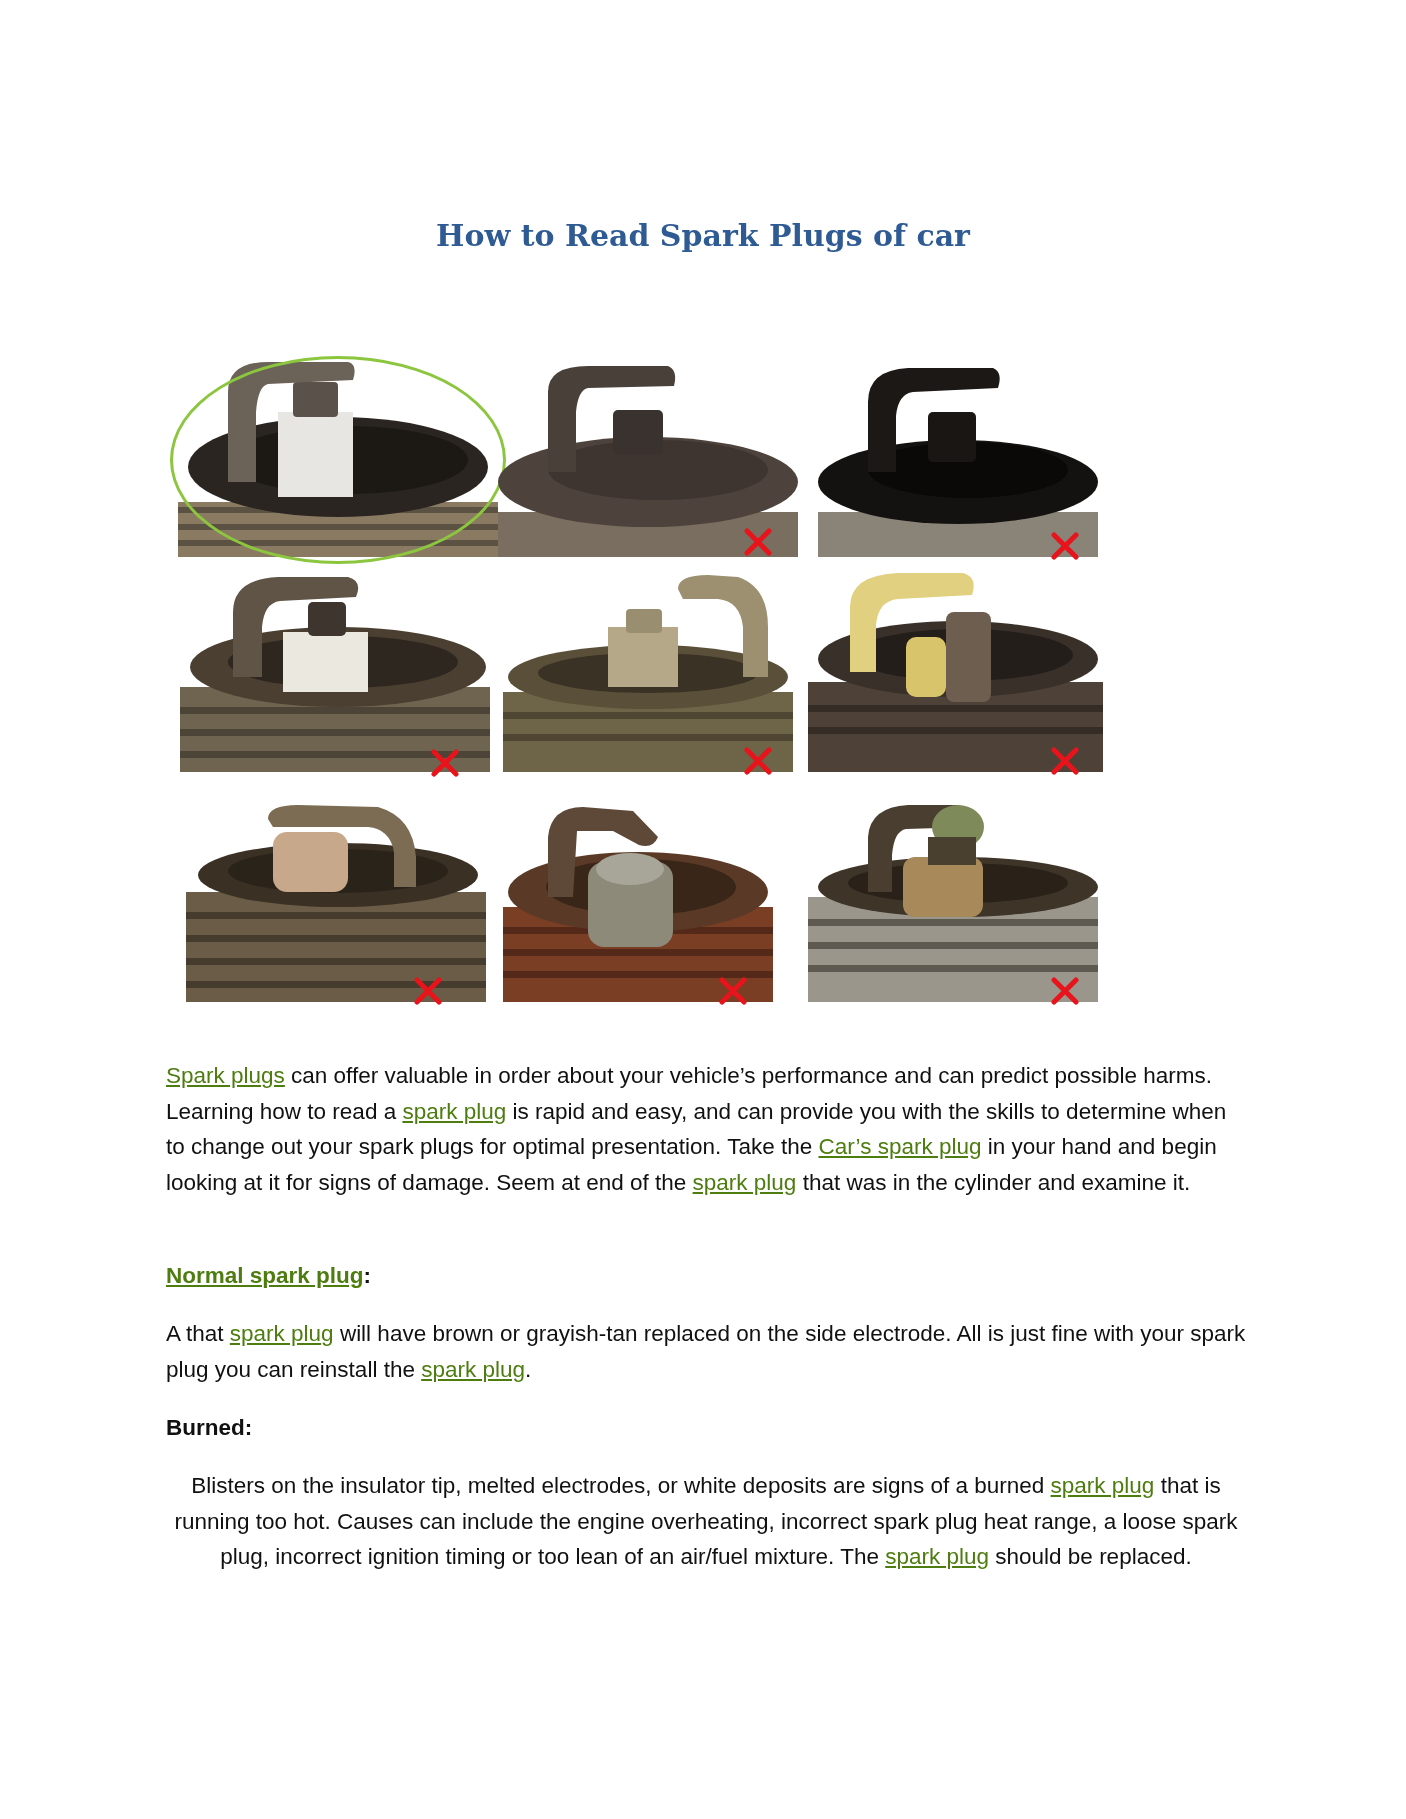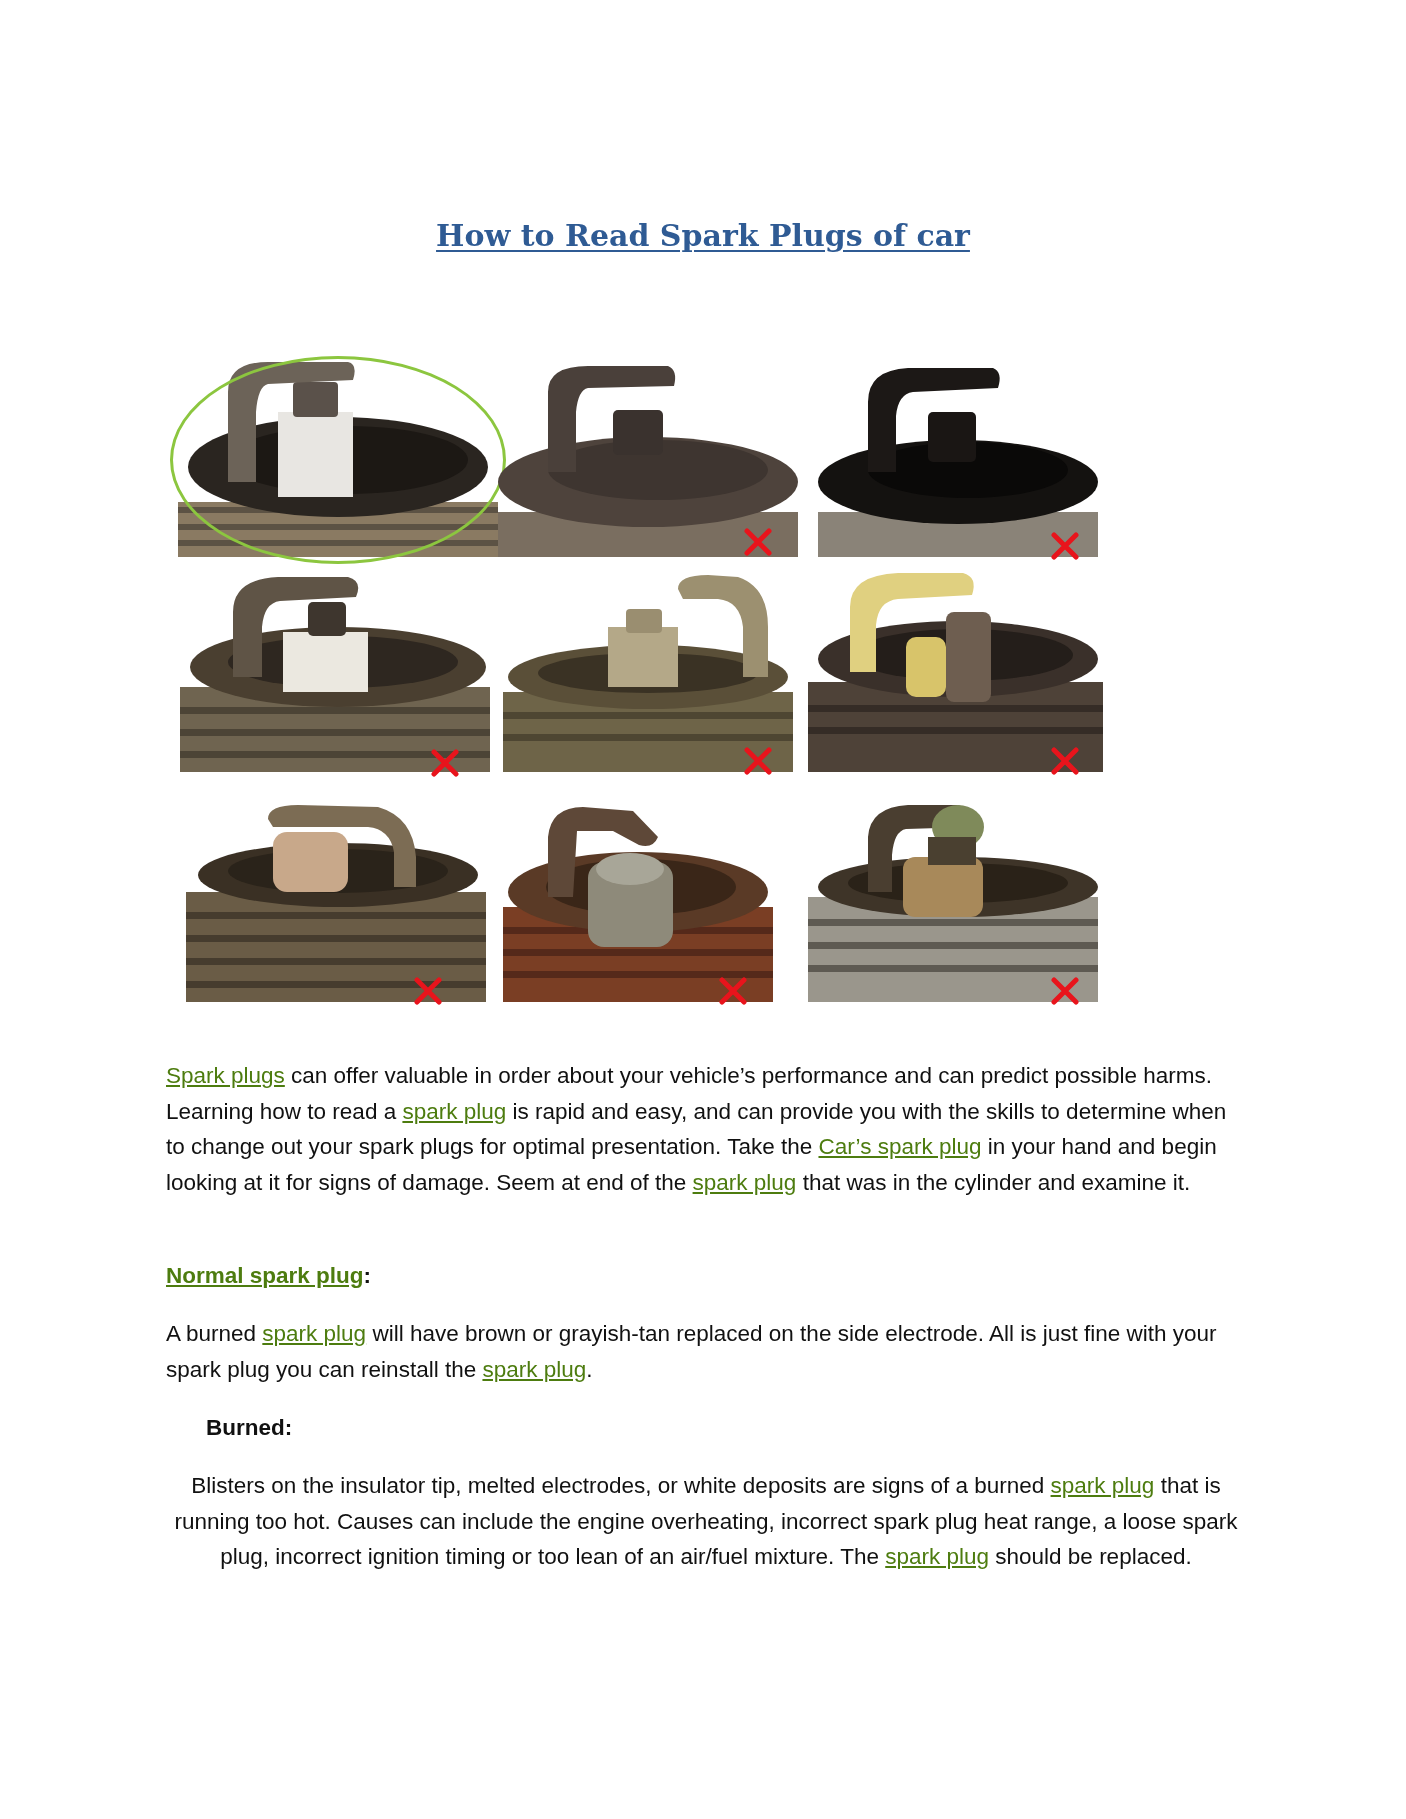--- a/index.html
+++ b/index.html
@@ -3,21 +3,21 @@
 <meta charset="utf-8">
 <style>
   html, body { margin: 0; padding: 0; background: #ffffff; }
   body { width: 1406px; height: 1819px; position: relative; overflow: hidden;
          font-family: "Liberation Sans", "DejaVu Sans", sans-serif; color: #111; }
   .page { position: absolute; left: 0; top: 0; width: 1406px; height: 1819px; background: #fff; }
 
   .title { position: absolute; top: 218px; left: 0; width: 1406px; text-align: center;
            font-family: "DejaVu Serif", "Liberation Serif", serif; font-weight: bold;
            font-size: 30px; color: #2f5b94; }
-  .title span { text-decoration: underline; text-decoration-thickness: 2px; text-underline-offset: 4px; }
+  .title span { text-decoration-thickness: 2px; text-underline-offset: 4px; }
 
   .figure { position: absolute; left: 168px; top: 352px; width: 1080px; height: 650px; }
   .cell { position: absolute; width: 340px; height: 205px; }
   .cell svg { width: 100%; height: 100%; display: block; }
   .xmark { position: absolute; width: 30px; height: 28px; }
   .ring { position: absolute; left: 2px; top: 4px; width: 336px; height: 208px;
           border: 3px solid #8cc63f; border-radius: 50%; box-sizing: border-box; pointer-events: none; }
 
   .body-text { position: absolute; left: 166px; width: 1080px; font-size: 22.5px; line-height: 35.5px; }
   .body-text p { margin: 0; }
@@ -200,25 +200,25 @@
       <a class="lnk" href="#">Spark plugs</a><span> can offer valuable in order about your vehicle’s performance and can predict possible harms. Learning how to read a </span><a class="lnk" href="#">spark plug</a><span> is rapid and easy, and can provide you with the skills to determine when to change out your spark plugs for optimal presentation. Take the </span><a class="lnk" href="#">Car’s spark plug</a><span> in your hand and begin looking at it for signs of damage. Seem at end of the </span><a class="lnk" href="#">spark plug</a><span> that was in the cylinder and examine it.</span>
     </p>
   </div>
 
   <div class="body-text" style="top:1258px;">
     <p class="bold"><a class="lnk h-link" href="#">Normal spark plug</a><span>:</span></p>
   </div>
 
   <div class="body-text" style="top:1316px;">
     <p>
-      <span>A burned </span><a class="lnk" href="#">spark plug</a><span> will have brown or grayish-tan replaced on the side electrode. All is just fine with your spark plug you can reinstall the </span><a class="lnk" href="#">spark plug</a><span>.</span>
+      <span>A that </span><a class="lnk" href="#">spark plug</a><span> will have brown or grayish-tan replaced on the side electrode. All is just fine with your spark plug you can reinstall the </span><a class="lnk" href="#">spark plug</a><span>.</span>
     </p>
   </div>
 
-  <div class="body-text" style="top:1410px;margin-left:40px;">
+  <div class="body-text" style="top:1410px;">
     <p class="bold">Burned:</p>
   </div>
 
   <div class="body-text" style="top:1468px;text-align:center;">
     <p>
       <span>Blisters on the insulator tip, melted electrodes, or white deposits are signs of a burned </span><a class="lnk" href="#">spark plug</a><span> that is running too hot. Causes can include the engine overheating, incorrect spark plug heat range, a loose spark plug, incorrect ignition timing or too lean of an air/fuel mixture. The </span><a class="lnk" href="#">spark plug</a><span> should be replaced.</span>
     </p>
   </div>
 
 </div>

